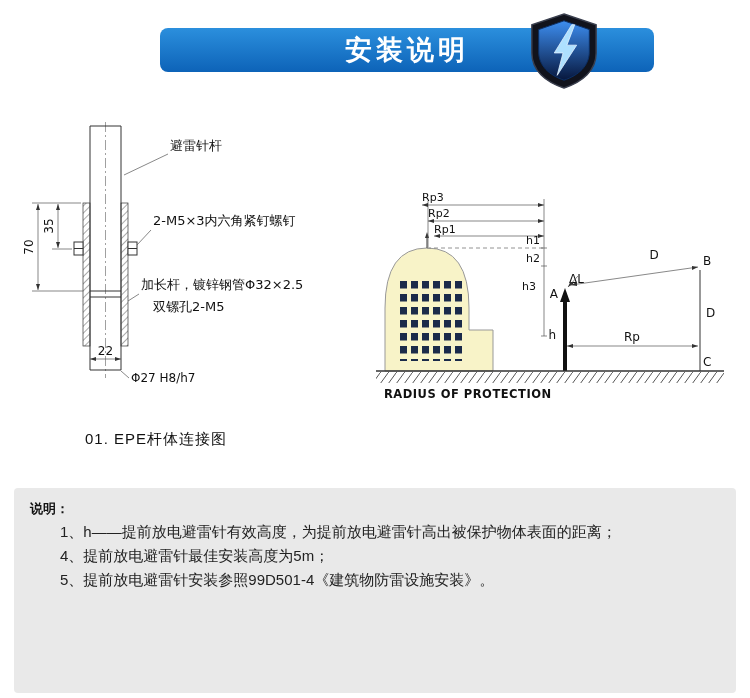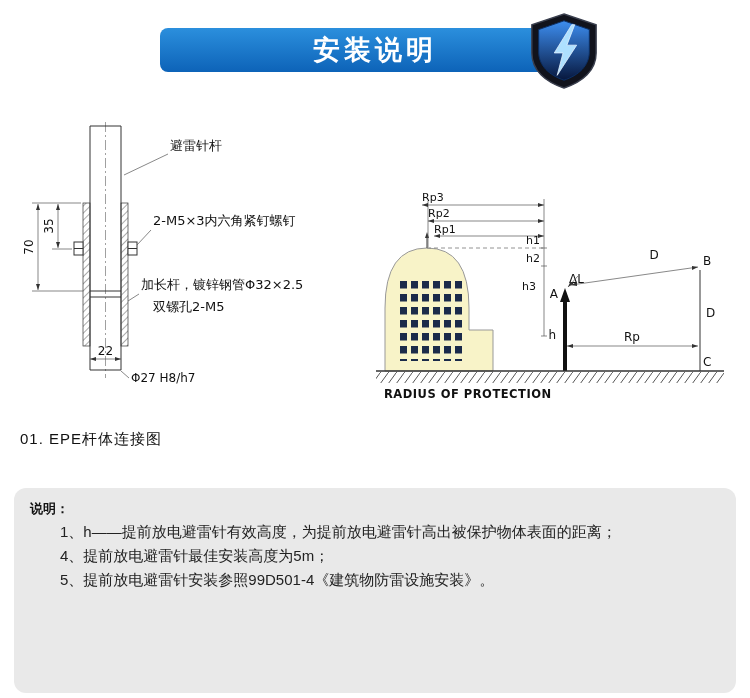--- a/index.html
+++ b/index.html
@@ -2,54 +2,54 @@
 <html style="--banner_blue: #2b8fdd; --banner_blue_dark: #0d63b8; --building_fill: #f8f3c8; --window_color: #1b2a4a; --notes_bg: #e9e9e9;"><head>
 <meta charset="utf-8">
 <style>
   html,body{margin:0;padding:0;background:#fff;}
   .page{
     position:relative;width:750px;height:698px;background:#fff;overflow:hidden;
     font-family:"Liberation Sans","DejaVu Sans",sans-serif;color:#222;
   }
   
   .banner{
-    position:absolute;left:160px;top:28px;width:430px;height:44px;
+    position:absolute;left:160px;top:28px;width:494px;height:44px;
     border-radius:8px;
     background:linear-gradient(180deg,var(--banner_blue,#2b8fdd) 0%,var(--banner_blue_dark,#0d63b8) 100%);
     display:flex;align-items:center;justify-content:center;
   }
   .banner-title{
     color:#fff;font-size:27px;font-weight:bold;letter-spacing:4px;line-height:1;
   }
   .shield{position:absolute;left:527px;top:11px;width:74px;height:80px;}
   
   .fig{position:absolute;}
   .fig-left{left:20px;top:120px;width:330px;height:305px;}
   .fig-right{left:372px;top:186px;width:358px;height:220px;}
   .caption{
     position:absolute;top:430px;font-size:15px;font-weight:500;color:#111;
-    text-align:left;letter-spacing:1px;
+    text-align:center;letter-spacing:1px;
   }
   .caption-left{left:20px;width:272px;}
   .caption-right{left:428px;width:264px;}
   svg text{font-family:"DejaVu Sans","Liberation Sans",sans-serif;}
   .dwg-line{stroke:#333;stroke-width:1;fill:none;}
   .thin-line{stroke:#555;stroke-width:0.7;fill:none;}
   .dash-line{stroke:#777;stroke-width:0.8;fill:none;stroke-dasharray:4 3;}
   .center-line{stroke:#888;stroke-width:0.8;fill:none;stroke-dasharray:10 3 2 3;}
   .dim-text{font-size:12px;fill:#111;}
   .lbl-text{font-size:13px;fill:#111;}
   .small-text{font-size:11px;fill:#111;}
   .building{fill:var(--building_fill,#f8f3c8);stroke:#999;stroke-width:1;}
   .mast{stroke:#111;stroke-width:4;}
   .ground-caption{font-size:11.5px;font-weight:bold;fill:#111;letter-spacing:.5px;}
   
   .notes{
     position:absolute;left:14px;top:488px;width:722px;height:205px;
-    background:var(--notes_bg,#e9e9e9);border-radius:12px;box-sizing:border-box;
+    background:var(--notes_bg,#e9e9e9);border-radius:4px;box-sizing:border-box;
     padding:11px 18px 10px 16px;
   }
   .notes-title{font-size:13px;font-weight:bold;color:#111;line-height:1.6;}
   .note-item{font-size:15px;color:#222;line-height:1.62;text-indent:2em;}
 </style>
 </head>
 <body>
 
 <div class="page">
 

